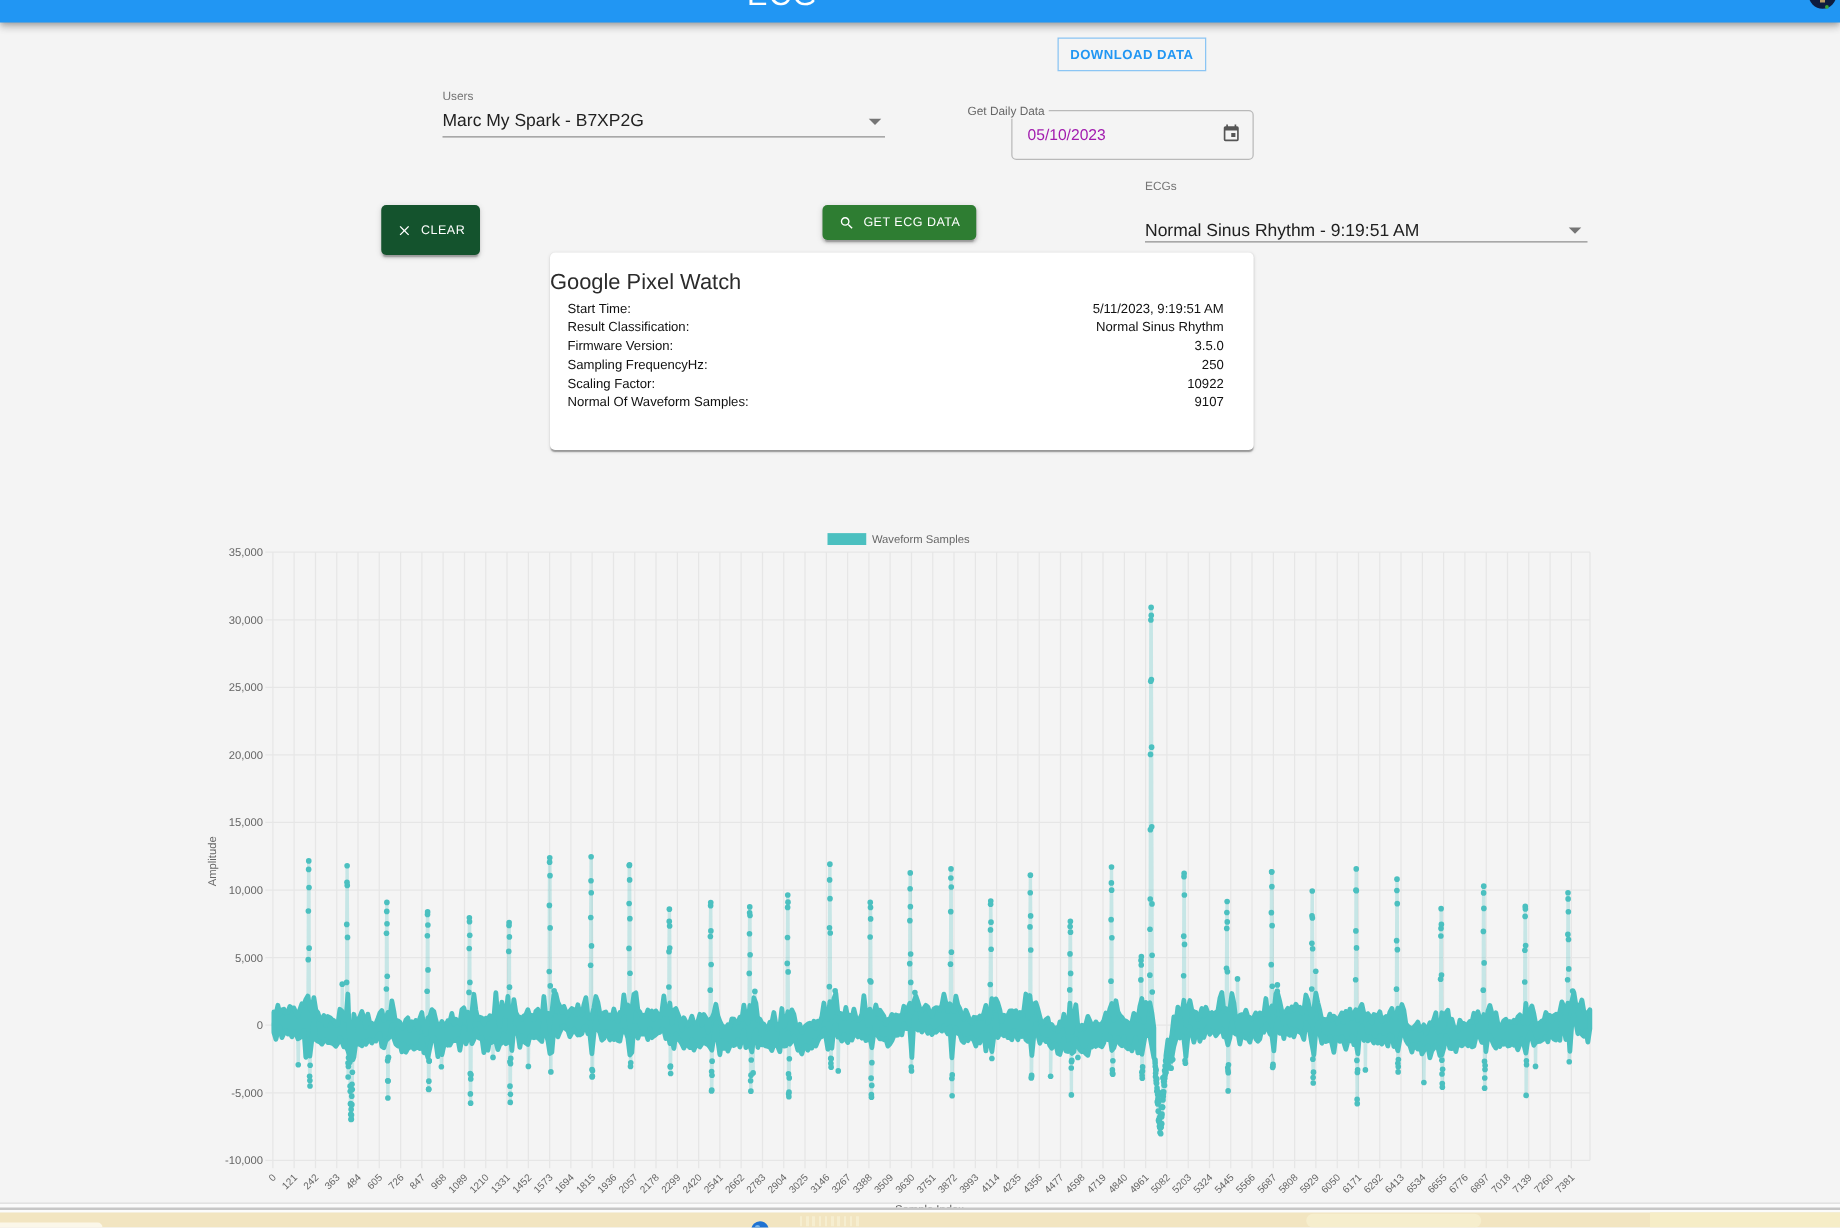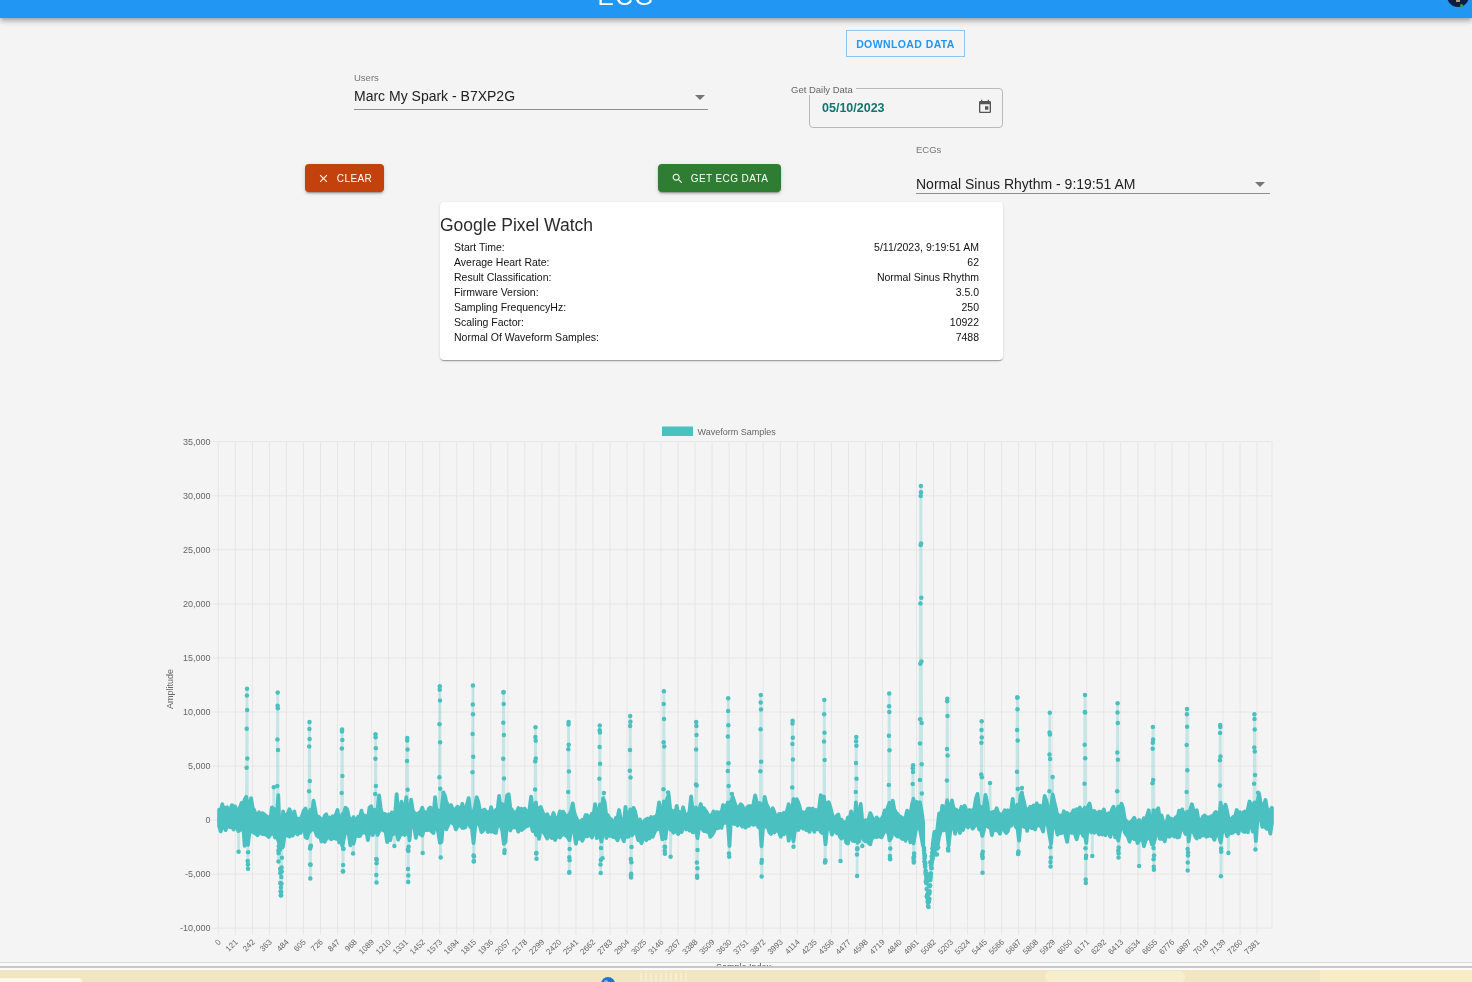--- a/index.html
+++ b/index.html
@@ -8,25 +8,25 @@
  box-shadow:0 2px 4px -1px rgba(0,0,0,.2),0 4px 5px 0 rgba(0,0,0,.14),0 1px 10px 0 rgba(0,0,0,.12)}
 .ecgtitle{left:597.5px;top:-17.5px;color:#fff;font-size:24.5px;font-weight:500;letter-spacing:1.3px}
 .avatar{left:1447px;top:-15px;width:22px;height:22px;border-radius:50%;background:#0e1c3f}
 .dlbtn{left:846px;top:30px;width:119px;height:27px;border:1px solid rgba(33,150,243,.5);border-radius:0;
  color:#2196f3;font-size:10.5px;font-weight:700;letter-spacing:.4px;display:flex;align-items:center;justify-content:center}
 .sel-label{font-size:9.5px;color:#757575}
 .sel-value{font-size:14px;color:#212121}
 .sel-line{height:1px;background:#8f8f8f}
 .arrow{width:0;height:0;border-left:5px solid transparent;border-right:5px solid transparent;border-top:5px solid #757575}
 .datebox{left:809px;top:88px;width:194px;height:40px;border:1px solid #b9b9b9;border-radius:4px}
-.datelabel{left:788px;top:83.5px;font-size:9.5px;color:#666;background:#f4f4f4;padding:0 3px}
-.dateval{left:822px;top:101px;font-size:12.5px;font-weight:700;color:#0f766e}
+.datelabel{left:771px;top:83.5px;font-size:9.5px;color:#666;background:#f4f4f4;padding:0 3px}
+.dateval{left:822px;top:101px;font-size:12.5px;font-weight:400;color:#a21caf}
 .btn{display:flex;align-items:center;justify-content:center;border-radius:4px;color:#fff;font-size:10px;font-weight:500;letter-spacing:.4px;
  box-shadow:0 3px 1px -2px rgba(0,0,0,.2),0 2px 2px 0 rgba(0,0,0,.14),0 1px 5px 0 rgba(0,0,0,.12)}
-.clear{left:305px;top:164px;width:79px;height:28px;background:#c2410c}
+.clear{left:305px;top:164px;width:79px;height:40px;background:#14532d}
 .getecg{left:658px;top:164px;width:123px;height:28px;background:#2e7d32}
 .card{left:440px;top:202px;width:563px;height:158px;background:#fff;border-radius:4px;
  box-shadow:0 2px 1px -1px rgba(0,0,0,.2),0 1px 1px 0 rgba(0,0,0,.14),0 1px 3px 0 rgba(0,0,0,.12)}
 .cardtitle{text-align:left;font-size:17.5px;color:#2b2b2b;margin-top:13px}
 .rows{margin:4px 24px 0 14px;font-size:10.5px;color:#111}
 .row{display:flex;justify-content:space-between;height:15px;line-height:15px}
 .botstrip{left:0;top:961.5px;width:1472px;height:8.5px;background:#fbfbfb;border-top:1px solid #dadada;z-index:6}
 .midline{left:0;top:966.4px;width:1472px;height:1.2px;background:#c7c7c7;z-index:7}
 .xtitle{left:716px;top:963.3px;width:60px;height:2.9px;overflow:hidden;font-size:9px;color:#555;z-index:7;line-height:9px}
 .taskbar{left:0;top:969.5px;width:1472px;height:12.5px;background:#f2e5c1;z-index:8}
@@ -602,42 +602,38 @@
 <div class="abs sel-line" style="left:916px;top:193px;width:354px"></div>
 <div class="abs arrow" style="left:1255px;top:182px"></div>
 <div class="abs card">
     <div class="cardtitle">Google Pixel Watch</div>
 <div class="rows">
 <div class="row">
         <span>Start Time:</span>
         <span>5/11/2023, 9:19:51 AM</span>
       </div>
 <div class="row">
-        <span>Average Heart Rate:</span>
-        <span>62</span>
-      </div>
-<div class="row">
         <span>Result Classification:</span>
         <span>Normal Sinus Rhythm</span>
       </div>
 <div class="row">
         <span>Firmware Version:</span>
         <span>3.5.0</span>
       </div>
 <div class="row">
         <span>Sampling FrequencyHz:</span>
         <span>250</span>
       </div>
 <div class="row">
         <span>Scaling Factor:</span>
         <span>10922</span>
       </div>
 <div class="row">
         <span>Normal Of Waveform Samples:</span>
-        <span>7488</span>
+        <span>9107</span>
       </div>
 </div>
   </div>
 <div class="abs botstrip"></div>
 <div class="abs xtitle">Sample Index</div>
 <div class="abs midline"></div>
 <div class="abs taskbar">
 <span class="abs" style="left:0;top:8px;width:82px;height:4.5px;border-radius:0 8px 0 0;background:#fbf7e9"></span>
 <span class="abs" style="left:601px;top:7.5px;width:14px;height:14px;border-radius:50%;background:#1e72d2"></span>
     <span class="abs" style="left:604px;top:10.5px;width:4px;height:3px;border-radius:50%;background:#7db7ea"></span>

